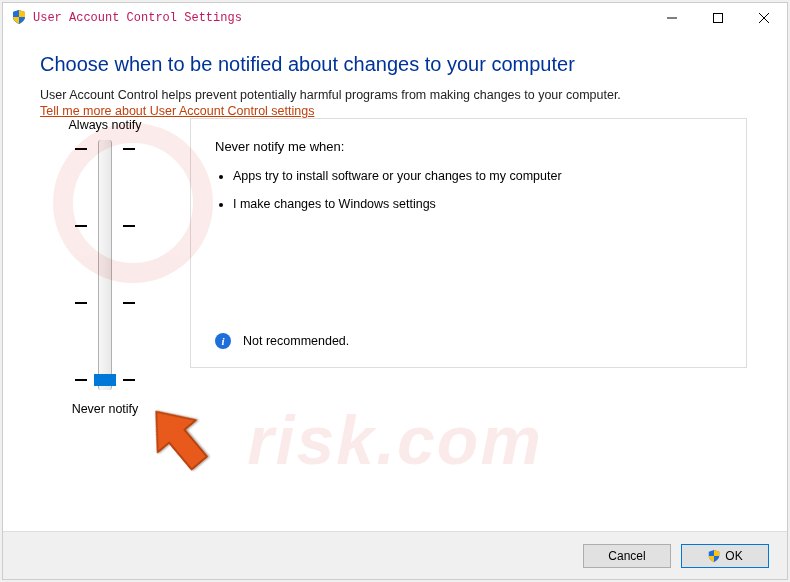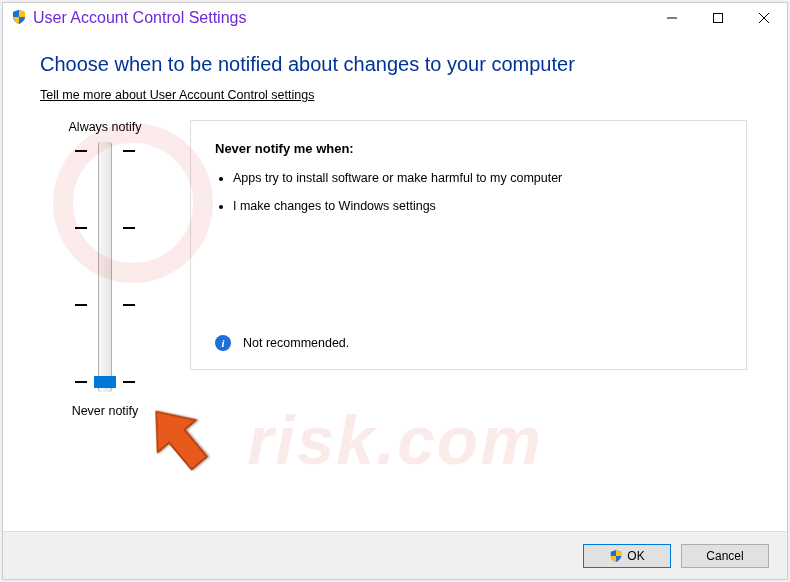--- a/index.html
+++ b/index.html
@@ -24,21 +24,21 @@
     flex-direction: column;
   }
   .titlebar {
     height: 30px;
     display: flex;
     align-items: center;
     padding-left: 8px;
     background: #fff;
   }
   .titlebar .shield-icon { margin-right: 6px; }
-  .titlebar .title { flex: 1; color: #6d28d9; font-size: 16px; }
+  .titlebar .title { flex: 1; color: #be185d; font-size: 12px; font-family: Liberation Mono, monospace; }
   .win-controls { display: flex; }
   .win-btn {
     width: 46px; height: 30px;
     display: flex; align-items: center; justify-content: center;
     font-family: "Segoe UI Symbol", sans-serif;
     font-size: 10px;
     color: #000;
   }
   .content {
     flex: 1;
@@ -46,25 +46,24 @@
     position: relative;
   }
   .page-title {
     color: #003399;
     font-size: 20px;
     font-weight: 400;
     margin-bottom: 12px;
   }
   .subtext { color: #222; font-size: 12.5px; margin-bottom: 2px; }
   .help-link {
-    color: #000000;
+    color: #c2410c;
     text-decoration: underline;
     font-size: 12.5px;
     display: inline-block;
-    margin-bottom: 18px;
   }
   .body-row { display: flex; align-items: flex-start; justify-content: center; }
   .slider-col {
     width: 130px;
     text-align: center;
     font-size: 12.5px;
     position: relative;
   }
   .slider-label-top { margin-bottom: 8px; }
   .slider-label-bottom { margin-top: 12px; }
@@ -109,21 +108,21 @@
     top: 234px;
   }
   .desc-box {
     flex: 1;
     border: 1px solid #ddd;
     margin-left: 20px;
     padding: 20px 24px 18px 24px;
     min-height: 250px;
     position: relative;
   }
-  .desc-title { font-weight: 700; font-size: 13px; margin-bottom: 14px; }
+  .desc-title { font-weight: 400; font-size: 13px; margin-bottom: 14px; }
   .desc-box ul { margin: 0 0 0 18px; padding: 0; }
   .desc-box li { font-size: 12.5px; margin-bottom: 10px; line-height: 1.4; }
   .status-row {
     position: absolute;
     bottom: 18px;
     left: 24px;
     display: flex;
     align-items: center;
     gap: 12px;
     font-size: 12.5px;
@@ -235,20 +234,21 @@
             <line x1="0" y1="0" x2="10" y2="10" stroke="#000"></line>
             <line x1="10" y1="0" x2="0" y2="10" stroke="#000"></line>
           </svg>
       </div>
     </div>
   </div>
 
   <div class="content">
 
     <div class="page-title">Choose when to be notified about changes to your computer</div>
+    <div class="subtext">User Account Control helps prevent potentially harmful programs from making changes to your computer.</div>
     <a class="help-link" href="#">Tell me more about User Account Control settings</a>
 
     <div class="body-row">
 
       <div class="slider-col">
         <div class="slider-label-top">Always notify</div>
         <div class="slider-wrap">
           <div class="slider-track"></div>
           <div class="tick-pair tick0">
               <span></span>
@@ -267,46 +267,46 @@
               <span></span>
             </div>
           <div class="slider-thumb"></div>
         </div>
         <div class="slider-label-bottom">Never notify</div>
       </div>
 
       <div class="desc-box">
         <div class="desc-title">Never notify me when:</div>
         <ul>
-          <li>Apps try to install software or make harmful to my computer</li>
+          <li>Apps try to install software or your changes to my computer</li>
           <li>I make changes to Windows settings</li>
         </ul>
         <div class="status-row">
           <div class="info-icon">i</div>
           <div>Not recommended.</div>
         </div>
       </div>
 
     </div>
   </div>
 
   <div class="footer">
+    <div class="btn">
+      <span>Cancel</span>
+    </div>
     <div class="btn primary">
       <span class="shield-sm">
         <svg width="14" height="14" viewBox="0 0 16 16">
           <path d="M8 1 L14 3 V8 C14 12 8 15 8 15 C8 15 2 12 2 8 V3 Z" fill="#1e6fd9"></path>
           <path d="M8 1 L14 3 V8 L8 8 Z" fill="#ffc20e"></path>
           <path d="M8 8 L2 8 V8 C2 12 8 15 8 15 V8 Z" fill="#ffc20e"></path>
         </svg>
       </span>
       <span>OK</span>
     </div>
-    <div class="btn">
-      <span>Cancel</span>
-    </div>
   </div>
 
   <div class="watermark">
     <div class="wm-circle"></div>
     <div class="wm-text">risk.com</div>
   </div>
 
 </div>
 
 <svg class="arrow-ann" width="90" height="90">

